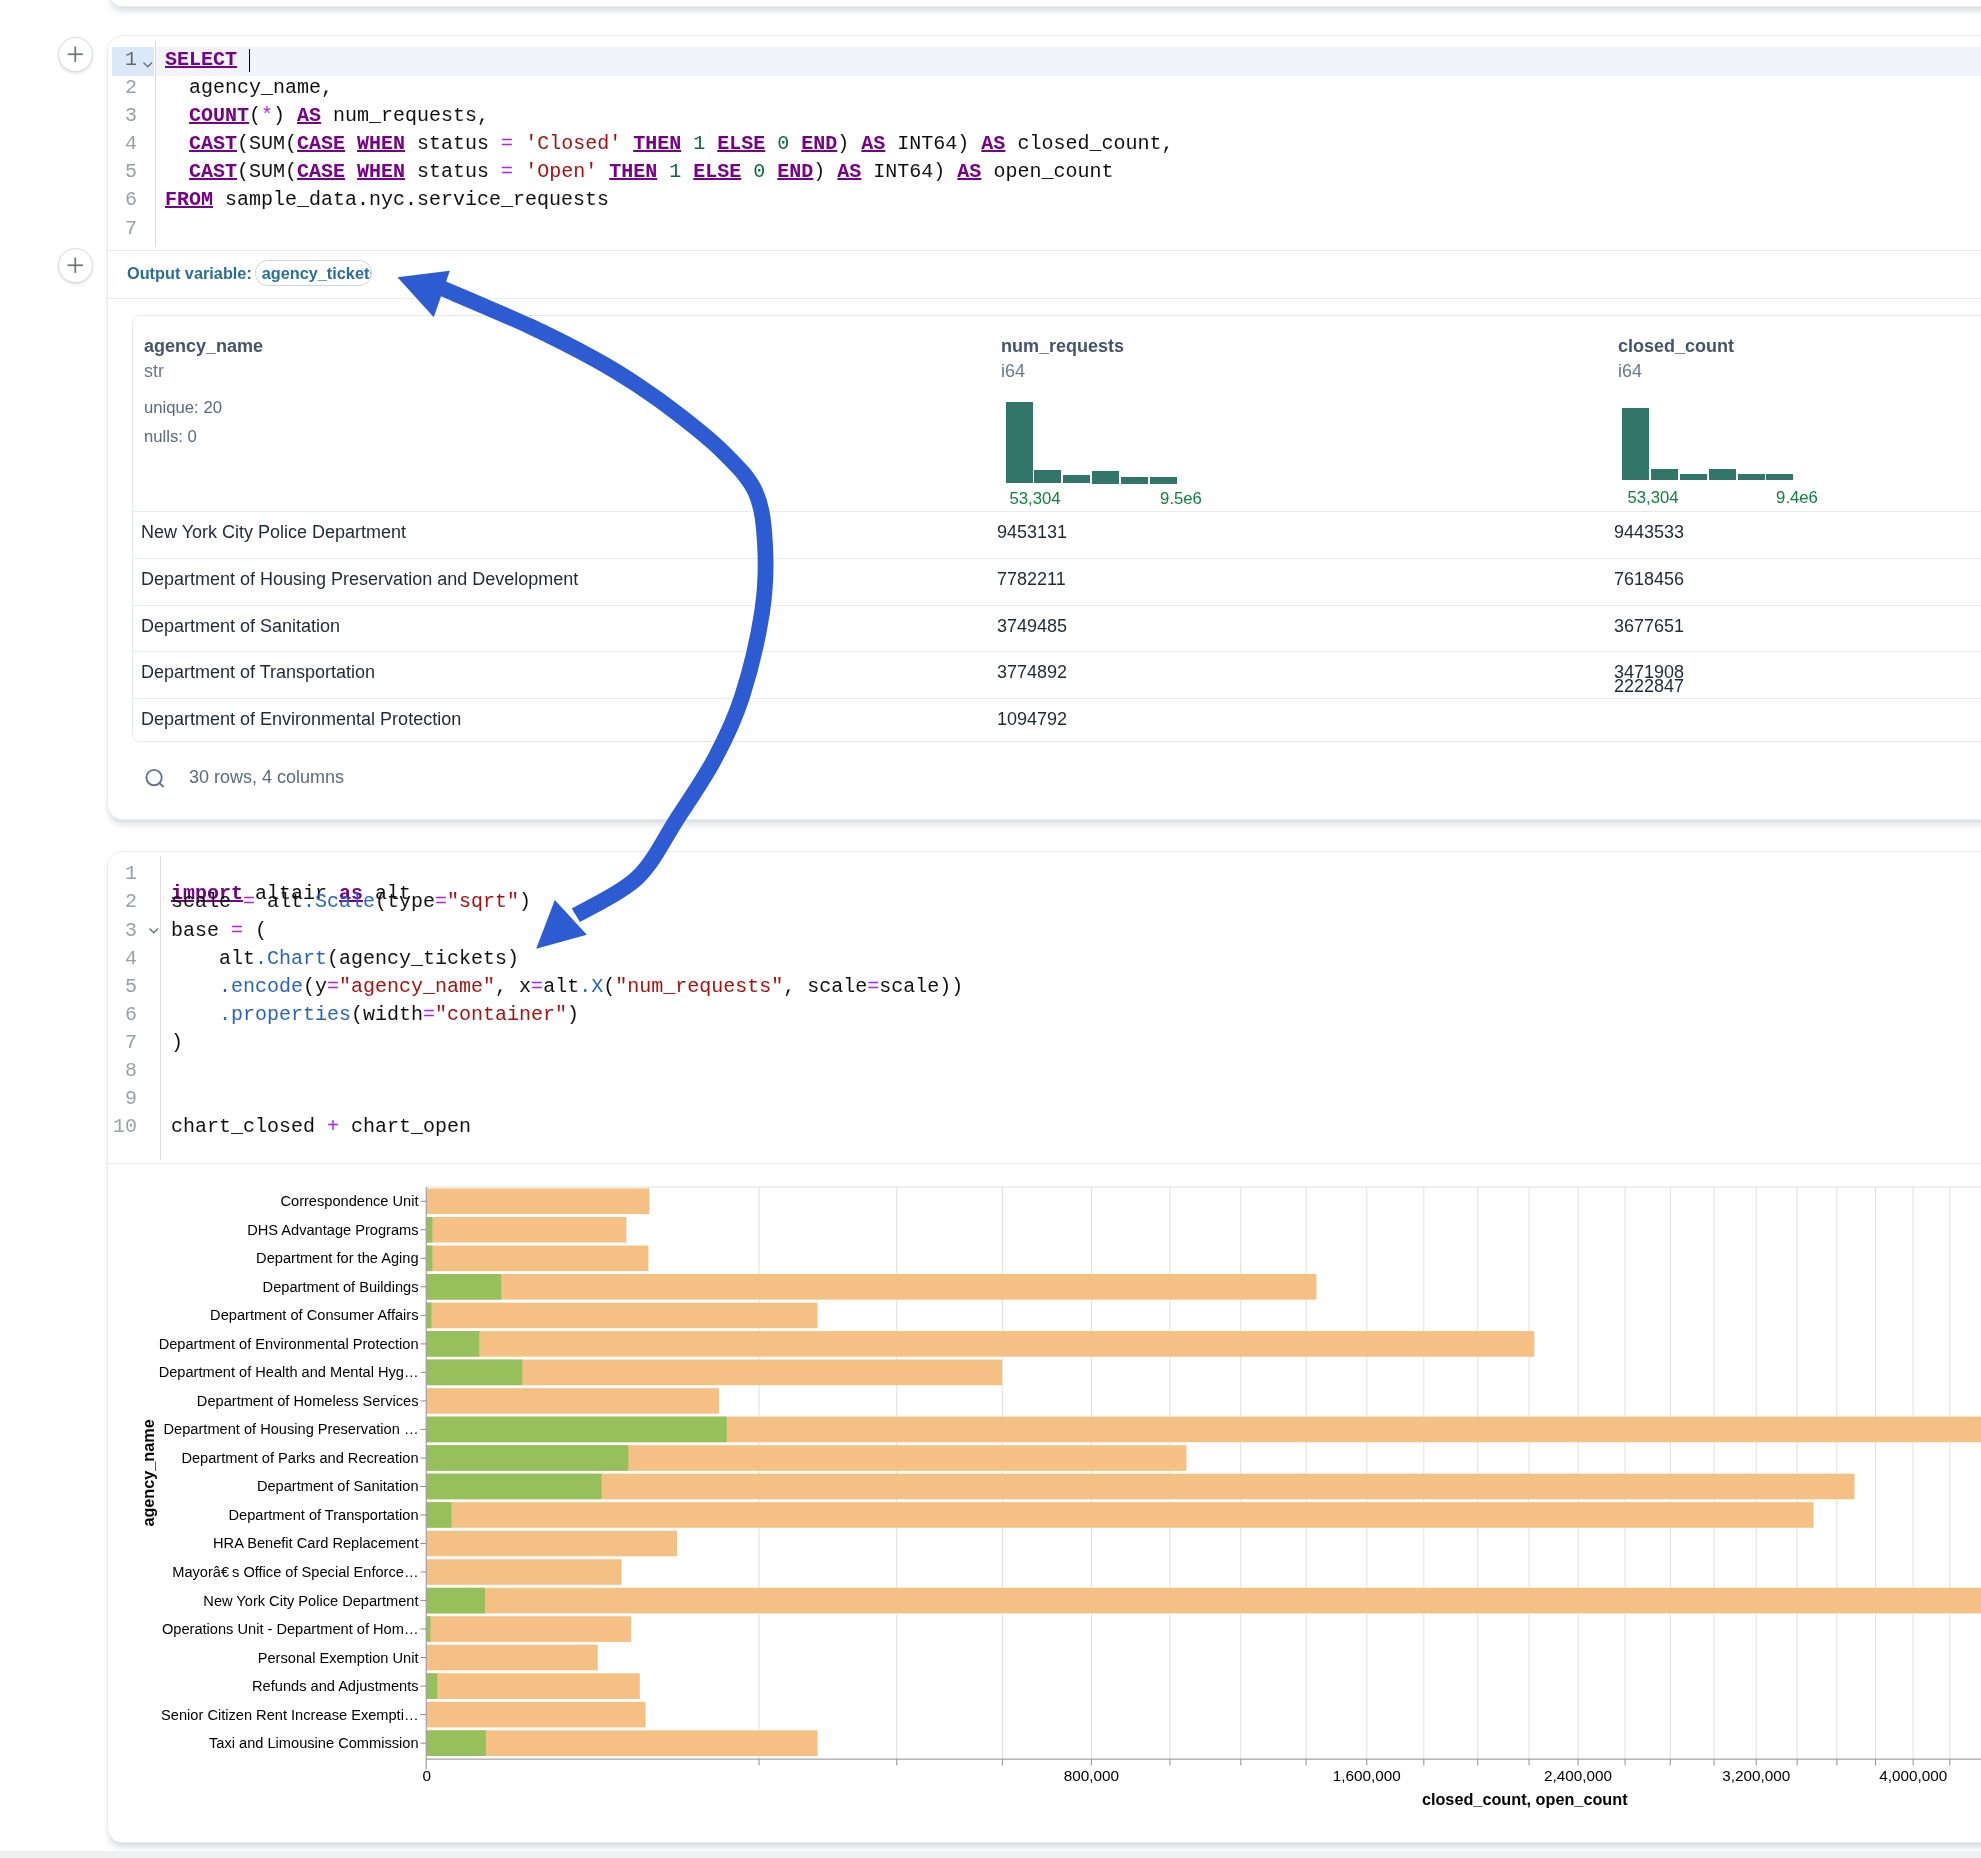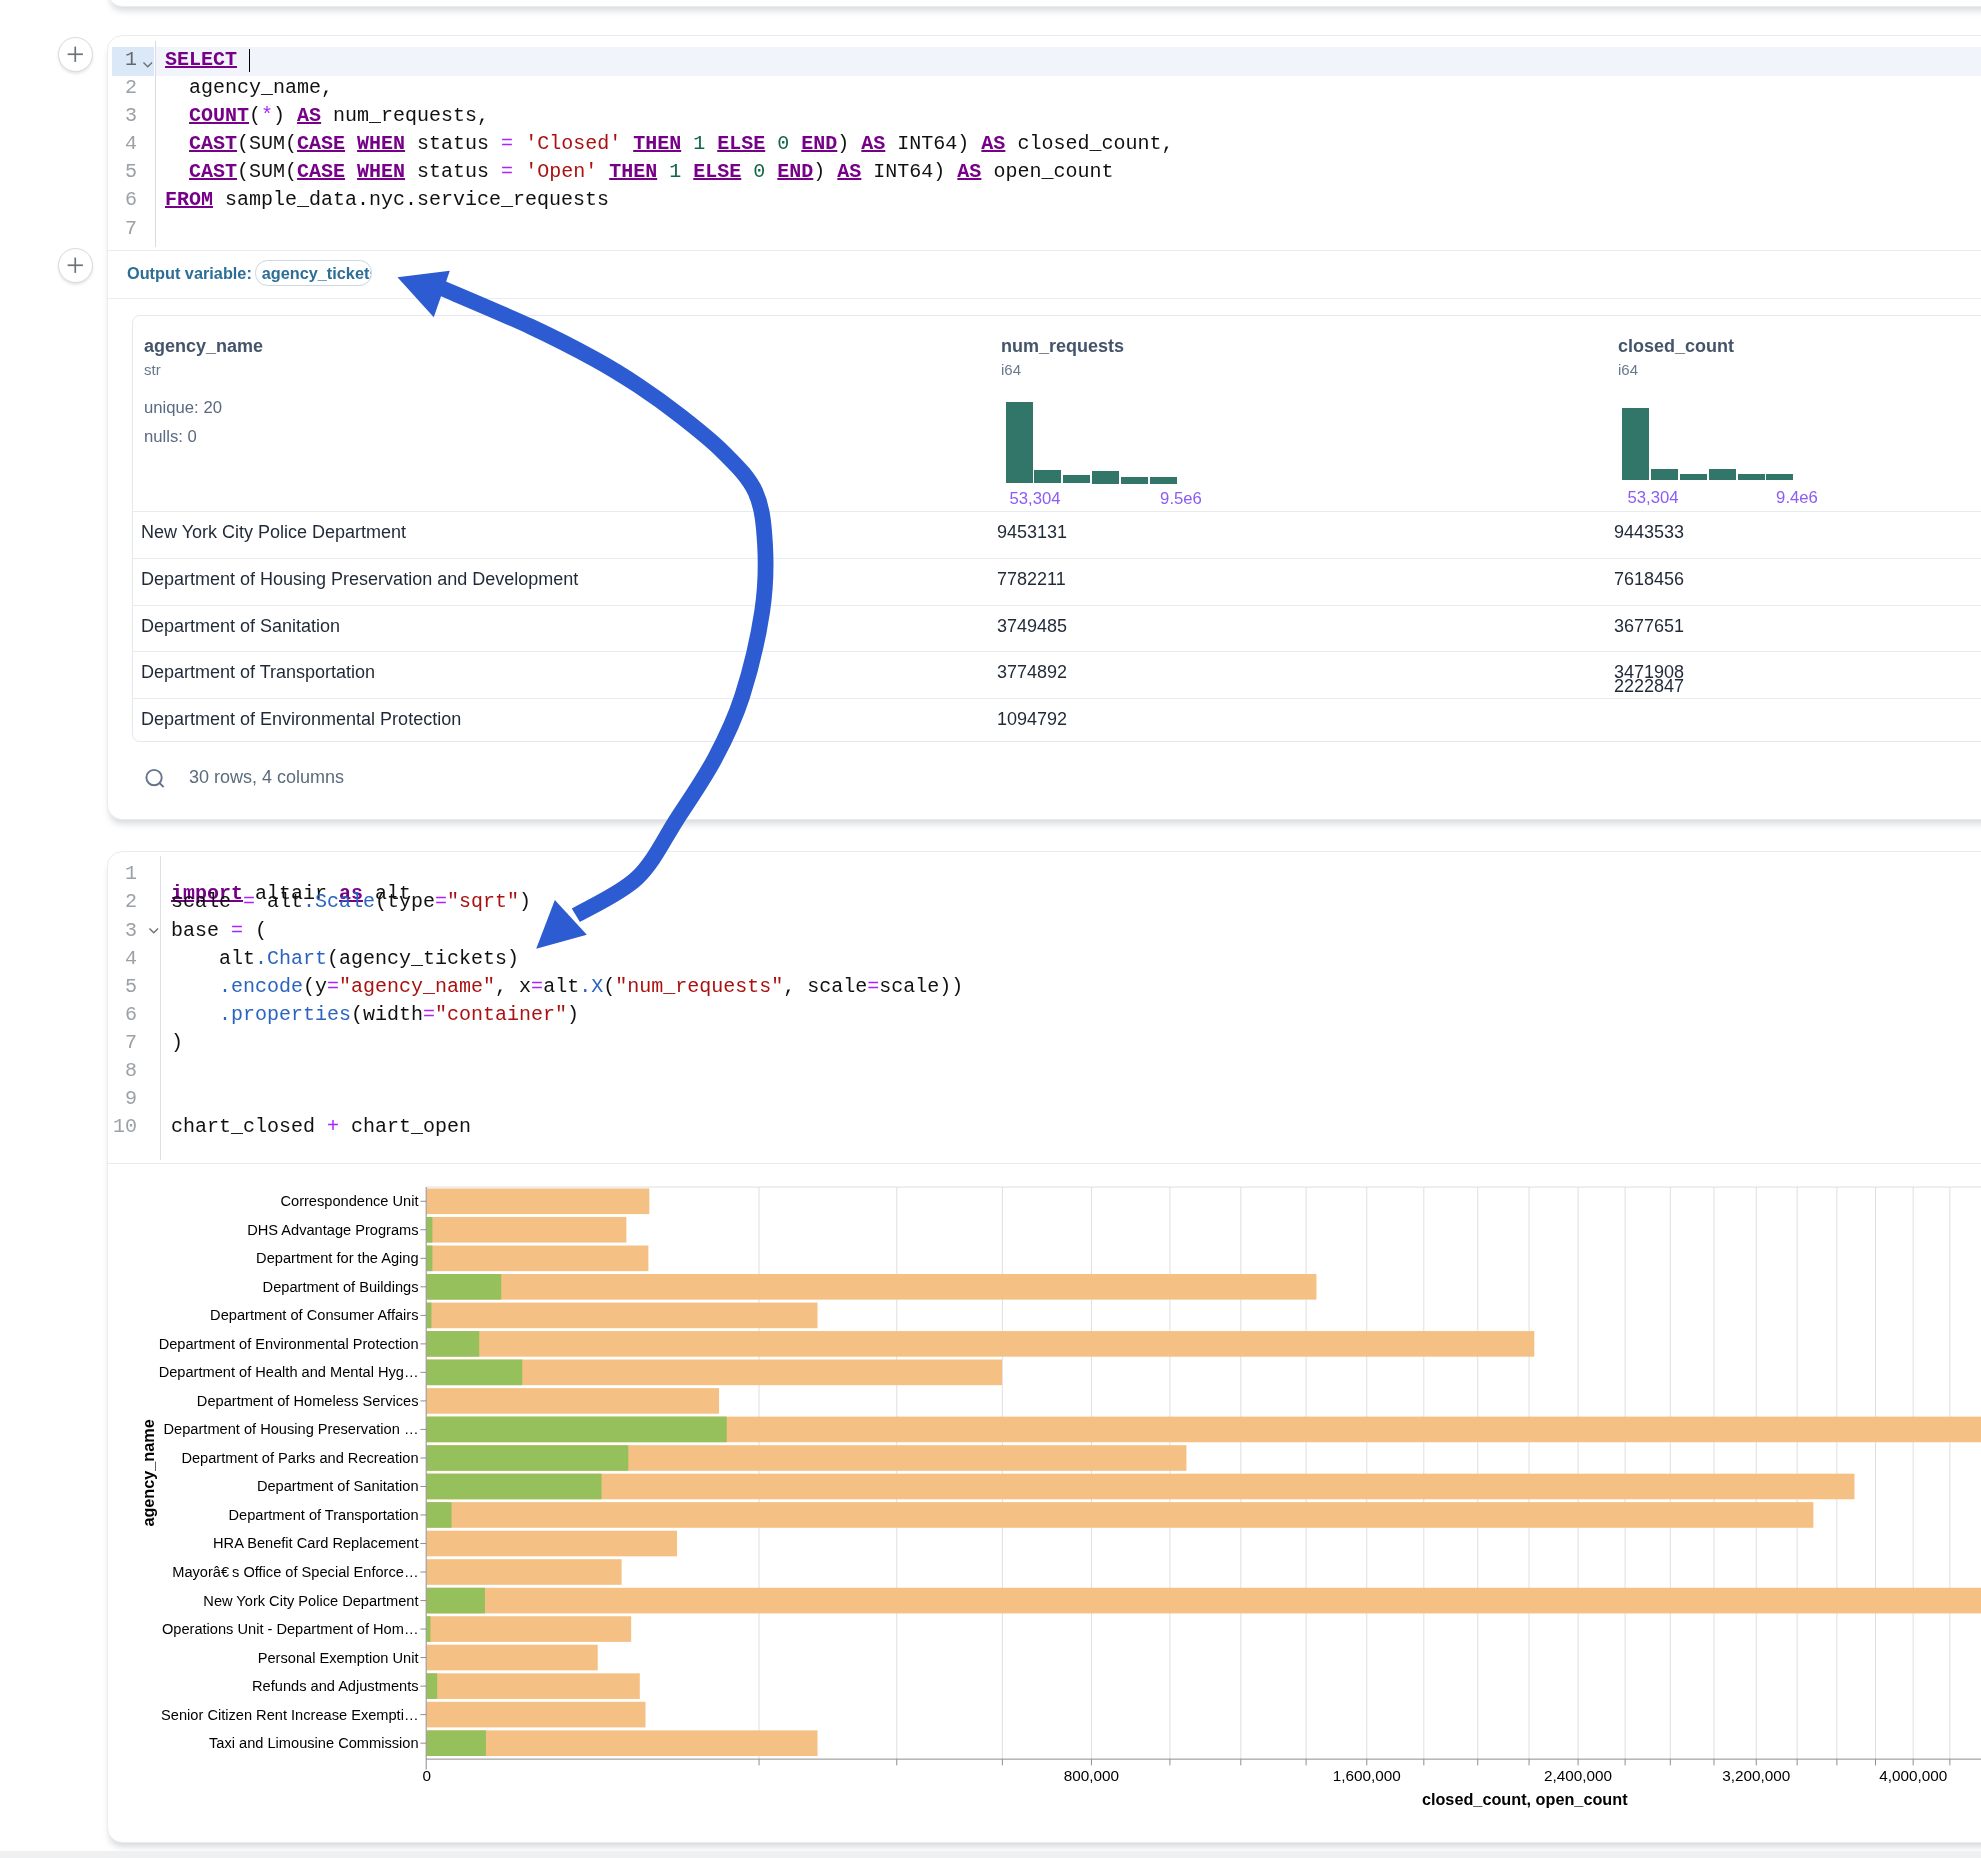--- a/index.html
+++ b/index.html
@@ -16,23 +16,23 @@
 .k { color:#770088; font-weight:bold;text-decoration:underline; }
 .s { color:#aa1111; }
 .n { color:#116644; }
 .o { color:#aa22ff; }
 .f { color:#2b63c1; }
 .cursor { display:inline-block; width:1.4px; height:23px; background:#000;
   vertical-align:-6.7px; }
 .hline { position:absolute; height:1px; background:#e9ecef; }
 .trow { position:absolute; font-size:18px; color:#1f2937; white-space:nowrap; }
 .hdr { position:absolute; font-size:18px; font-weight:bold; color:#44546a; }
-.sub { position:absolute; font-size:15px; color:#68788e; }
+.sub { position:absolute; font-size:18px; color:#68788e; }
 .meta { position:absolute; font-size:16.7px; color:#5a6a80; }
-.hlabel { position:absolute; font-size:16.7px; color:#8b5cf6; transform:translateX(-50%); }
+.hlabel { position:absolute; font-size:16.7px; color:#15803d; transform:translateX(-50%); }
 .plus { position:absolute; width:35px; height:35px; border-radius:50%;
   border:1.4px solid #d6dade; background:#fff; color:#5f6670;
   font-size:24px; font-weight:300; text-align:center; line-height:32px;
   box-shadow:0 1.9px 2.9px rgba(0,0,0,0.10); }
 svg text { font-family:"Liberation Sans", sans-serif; }
 </style></head>
 <body>
 <div id="page">
 
 <div class="card" style="top:-38px;height:45px"></div>

